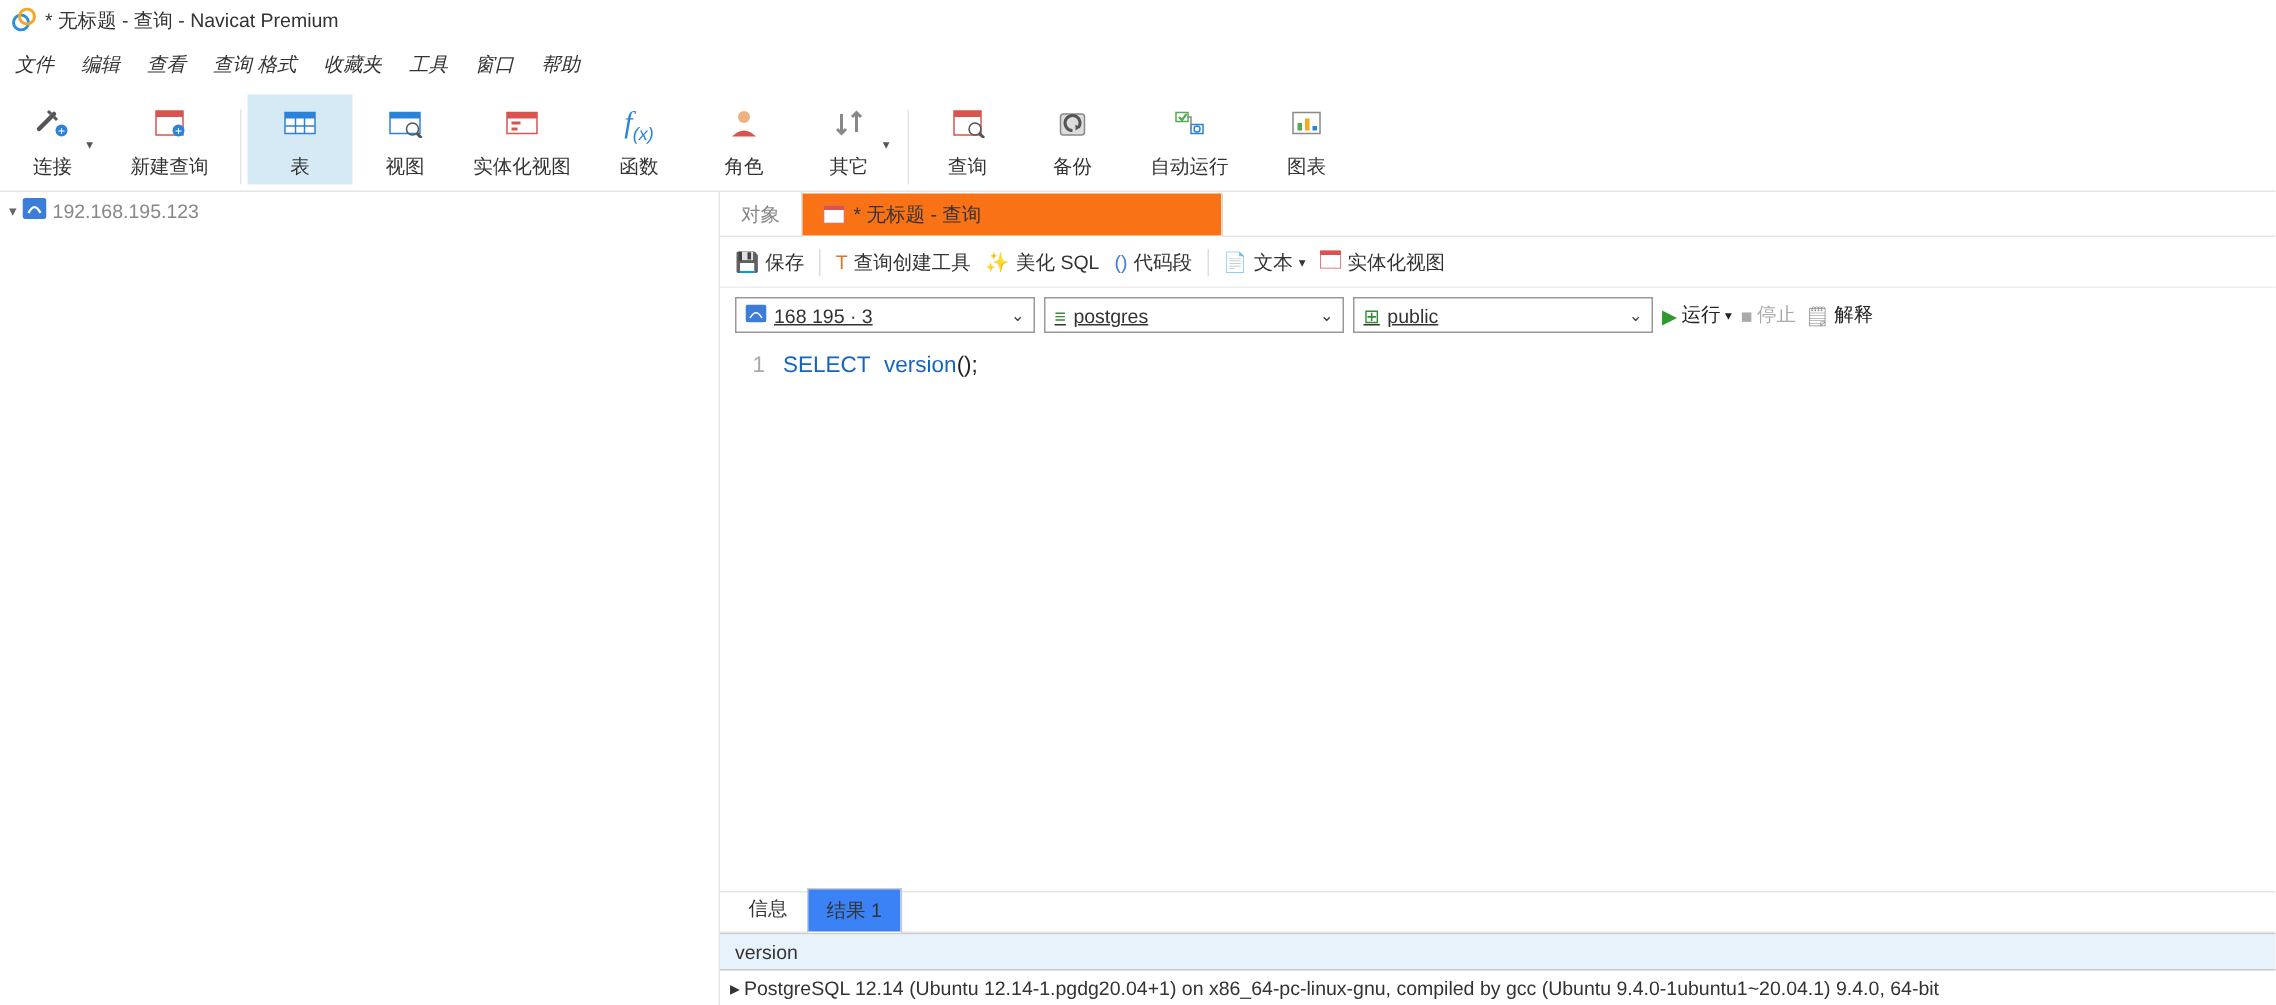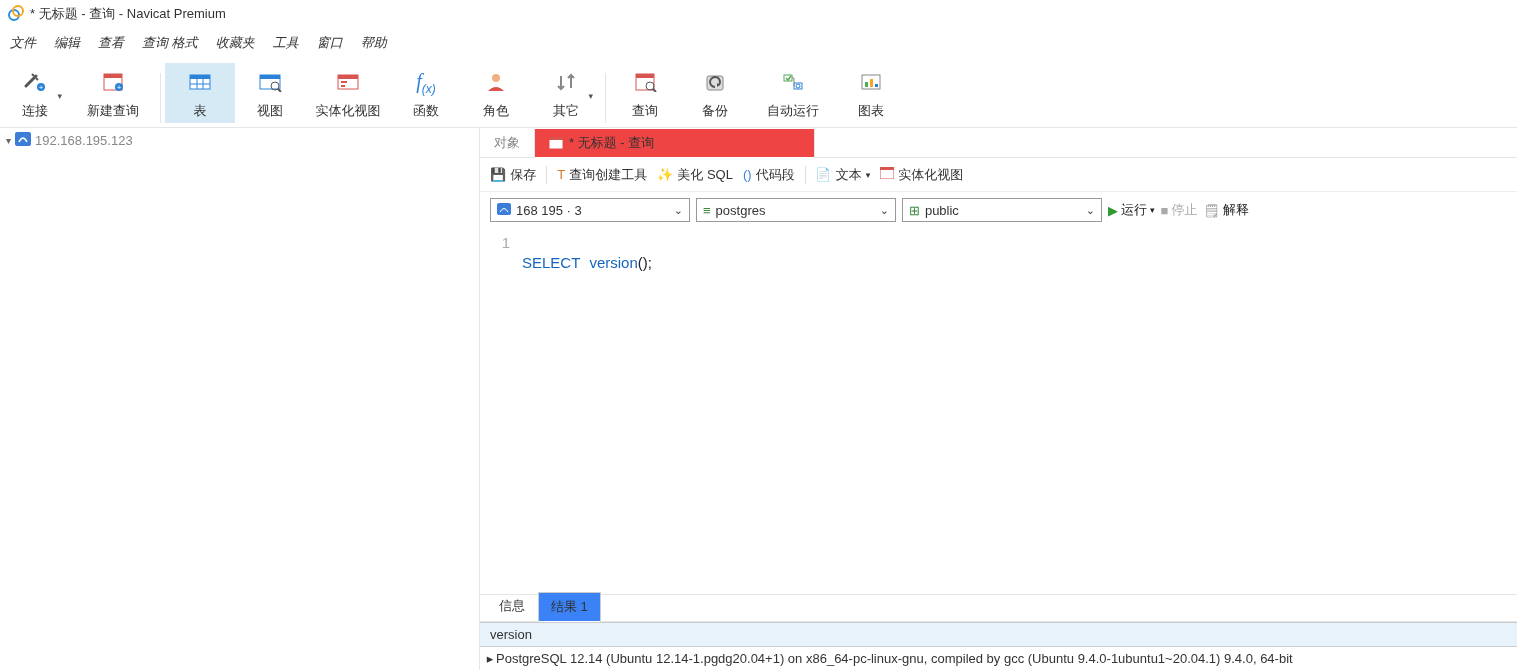--- a/index.html
+++ b/index.html
@@ -16,34 +16,34 @@
 .tool .lbl { font-size: 13px; margin-top: 4px; }
 .tool .drop { position: absolute; right: 8px; bottom: 22px; font-size: 9px; color: #555; }
 .sep { width: 1px; background: #e5e5e5; height: 50px; margin: 0 4px; }
 .body-row { display: flex; flex: 1; min-height: 0; }
 .sidebar { width: 480px; border-right: 1px solid #e5e5e5; padding: 4px 6px; }
 .tree-item { display: flex; align-items: center; gap: 4px; color: #444; }
 .main { flex: 1; display: flex; flex-direction: column; min-height: 0; }
 .tabs { display: flex; align-items: flex-end; height: 30px; border-bottom: 1px solid #e5e5e5; }
 .tab { display: flex; align-items: flex-end; gap: 6px; padding: 5px 14px; border-right: 1px solid #e5e5e5; height: 29px; font-size: 13px; }
 .tab.inactive { color: #888; }
-.tab.active { background: #ef4444; border-bottom: 1px solid #fff; position: relative; top: 1px; }
+.tab.active { background: #f97316; border-bottom: 1px solid #fff; position: relative; top: 1px; }
 .q-toolbar { display: flex; align-items: center; gap: 10px; padding: 6px 10px; border-bottom: 1px solid #eee; height: 34px; }
 .q-btn { display: flex; align-items: center; gap: 4px; }
 .vsep { width: 1px; height: 18px; background: #ddd; }
 .combo-row { display: flex; align-items: center; gap: 6px; padding: 6px 10px; height: 36px; }
 .combo { display: flex; align-items: center; justify-content: space-between; border: 1px solid #999; height: 24px; padding: 0 6px; background: #fff; }
-.combo .sel { display: flex; align-items: center; gap: 5px; }
+.combo .sel { display: flex; align-items: center; gap: 5px; text-decoration: underline; }
 .combo .chev { font-size: 11px; color: #444; }
 .run-btn { display: flex; align-items: center; gap: 3px; color: #222; }
 .run-btn .tri { color: #2e9a2e; }
 .disabled { color: #aaa; }
 .editor { flex: 1; display: flex; background: #fff; min-height: 0; }
 .gutter { width: 38px; text-align: right; padding: 6px 8px 0 0; color: #aaa; font-family: Consolas, monospace; font-size: 15px; }
-.code { flex: 1; padding: 6px 4px 0 4px; font-family: Consolas, monospace; font-size: 15px; color: #222; white-space: pre; margin-top: 20px; }
+.code { flex: 1; padding: 6px 4px 0 4px; font-family: Consolas, monospace; font-size: 15px; color: #222; white-space: pre; }
 .kw { color: #1565c0; }
 .fn { color: #1565c0; }
 .result-tabs { display: flex; border-top: 1px solid #e5e5e5; border-bottom: 1px solid #e5e5e5; height: 28px; align-items: flex-end; padding-left: 6px; }
 .rtab { padding: 5px 12px; border: 1px solid transparent; font-size: 13px; }
 .rtab.active { border: 1px solid #ccc; border-bottom: 1px solid #fff; background: #3b82f6; position: relative; top: 1px; }
 .result-table { border-top: 1px solid #ccc; }
 .col-header { background: #e8f2fa; padding: 4px 10px; border-bottom: 1px solid #ccc; }
 .row { display: flex; align-items: center; padding: 4px 4px; }
 .row .marker { width: 12px; text-align: center; color: #333; }
 </style>

